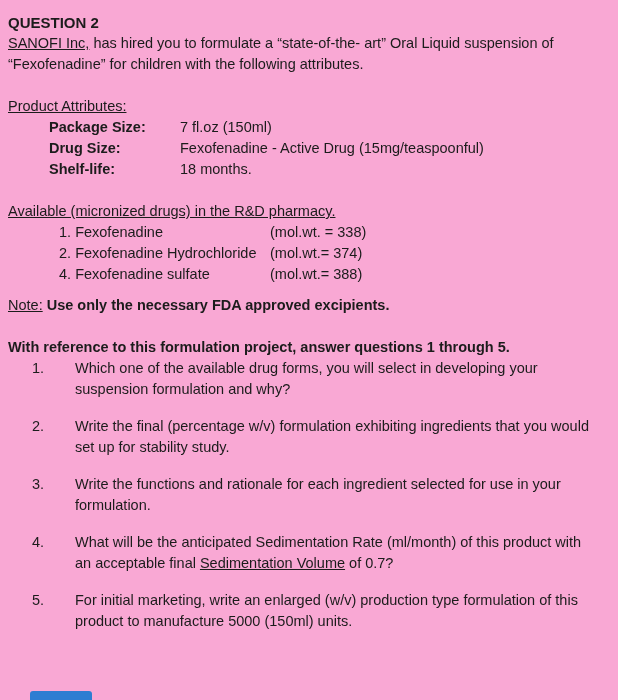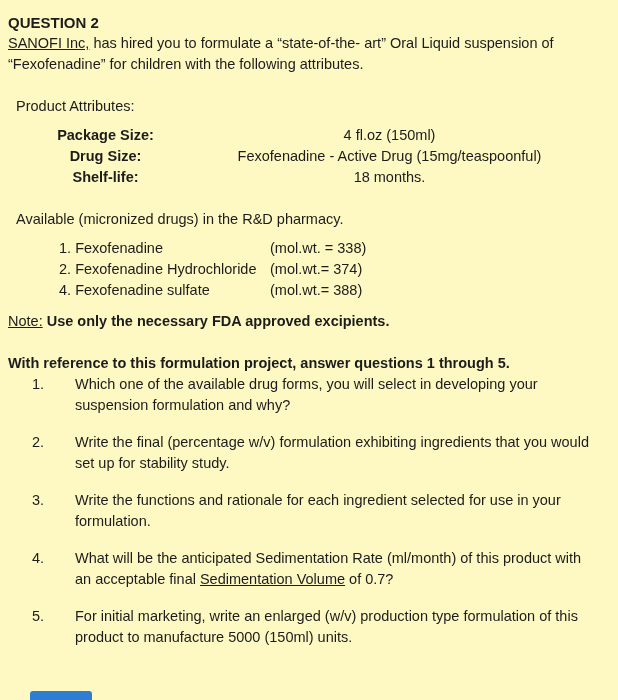--- a/index.html
+++ b/index.html
@@ -4,21 +4,21 @@
 <style>
   html, body {
     margin: 0;
     padding: 0;
     background: #ffffff;
   }
   .page {
     position: relative;
     width: 618px;
     height: 700px;
-    background: #fef9c3;
+    background: #f9a8d4;
     font-family: "Liberation Sans", sans-serif;
     font-size: 14.5px;
     line-height: 21px;
     color: #1c1c1c;
     box-sizing: border-box;
     padding: 12px 10px 0 8px;
     overflow: hidden;
   }
   .q-title {
     font-size: 15px;
@@ -26,27 +26,27 @@
     margin: 0;
     line-height: 21px;
   }
   .intro {
     margin: 0 0 21px 0;
     max-width: 600px;
   }
   .u { text-decoration: underline; }
   .b { font-weight: 700; }
   .section-heading {
-    margin: 8px;
+    text-decoration: underline;
+    margin: 0;
   }
   .attr-block { margin: 0 0 21px 0; }
   .attr-row {
     display: flex;
-    margin-left: 32px;
-    text-align: center;
+    margin-left: 41px;
   }
   .attr-label {
     width: 131px;
     font-weight: 700;
     flex: 0 0 auto;
   }
   .attr-value { flex: 1; }
   .drug-block { margin: 0 0 10px 0; }
   .drug-row {
     display: flex;
@@ -92,21 +92,21 @@
 <div class="page">
 
   <h1 class="q-title">QUESTION 2</h1>
 
   <p class="intro"><span class="u">SANOFI Inc,</span><span> has hired you to formulate a “state-of-the- art” Oral Liquid suspension of “Fexofenadine” for children with the following attributes.</span></p>
 
   <div class="attr-block">
     <p class="section-heading">Product Attributes:</p>
     <div class="attr-row">
       <span class="attr-label">Package Size:</span>
-      <span class="attr-value">4 fl.oz (150ml)</span>
+      <span class="attr-value">7 fl.oz (150ml)</span>
     </div>
     <div class="attr-row">
       <span class="attr-label">Drug Size:</span>
       <span class="attr-value">Fexofenadine - Active Drug (15mg/teaspoonful)</span>
     </div>
     <div class="attr-row">
       <span class="attr-label">Shelf-life:</span>
       <span class="attr-value">18 months.</span>
     </div>
   </div>

